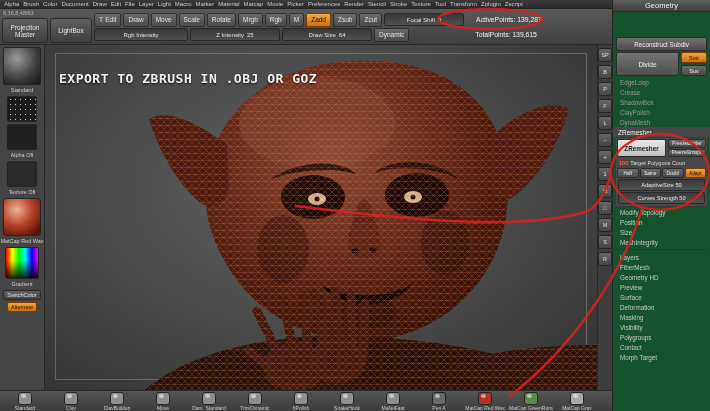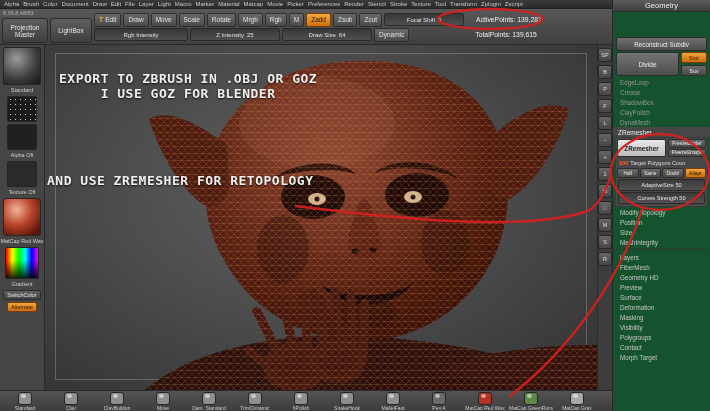--- a/index.html
+++ b/index.html
@@ -257,24 +257,22 @@
       <ellipse cx="238" cy="204" rx="26" ry="34" fill="#240905" opacity="0.4"></ellipse>
       <ellipse cx="400" cy="198" rx="24" ry="32" fill="#240905" opacity="0.4"></ellipse>
       <ellipse cx="322" cy="268" rx="30" ry="16" fill="#200a05" opacity="0.35"></ellipse>
       <use href="#p-arm" fill="#30100a"></use>
       <use href="#p-wrist" fill="#2c0e08"></use>
       <use href="#g-hands" fill="#3e140c" stroke="#44170e" stroke-width="9" stroke-linecap="round"></use>
       <rect width="552" height="345" fill="url(#wire)" mask="url(#figmask)"></rect>
     </svg>
     <div class="note note1">
       <div>EXPORT TO ZBRUSH IN .OBJ OR GOZ</div>
-      <div>I USE GOZ FOR BLENDER</div>
     </div>
     <div class="note note2">
-      <div>AND USE ZREMESHER FOR RETOPOLOGY</div>
     </div>
   </div>
 
   <div class="shelf">
     <div class="shelf-btn">SP</div>
     <div class="shelf-btn">B</div>
     <div class="shelf-btn">P</div>
     <div class="shelf-btn">F</div>
     <div class="shelf-btn">L</div>
     <div class="shelf-btn">−</div>

